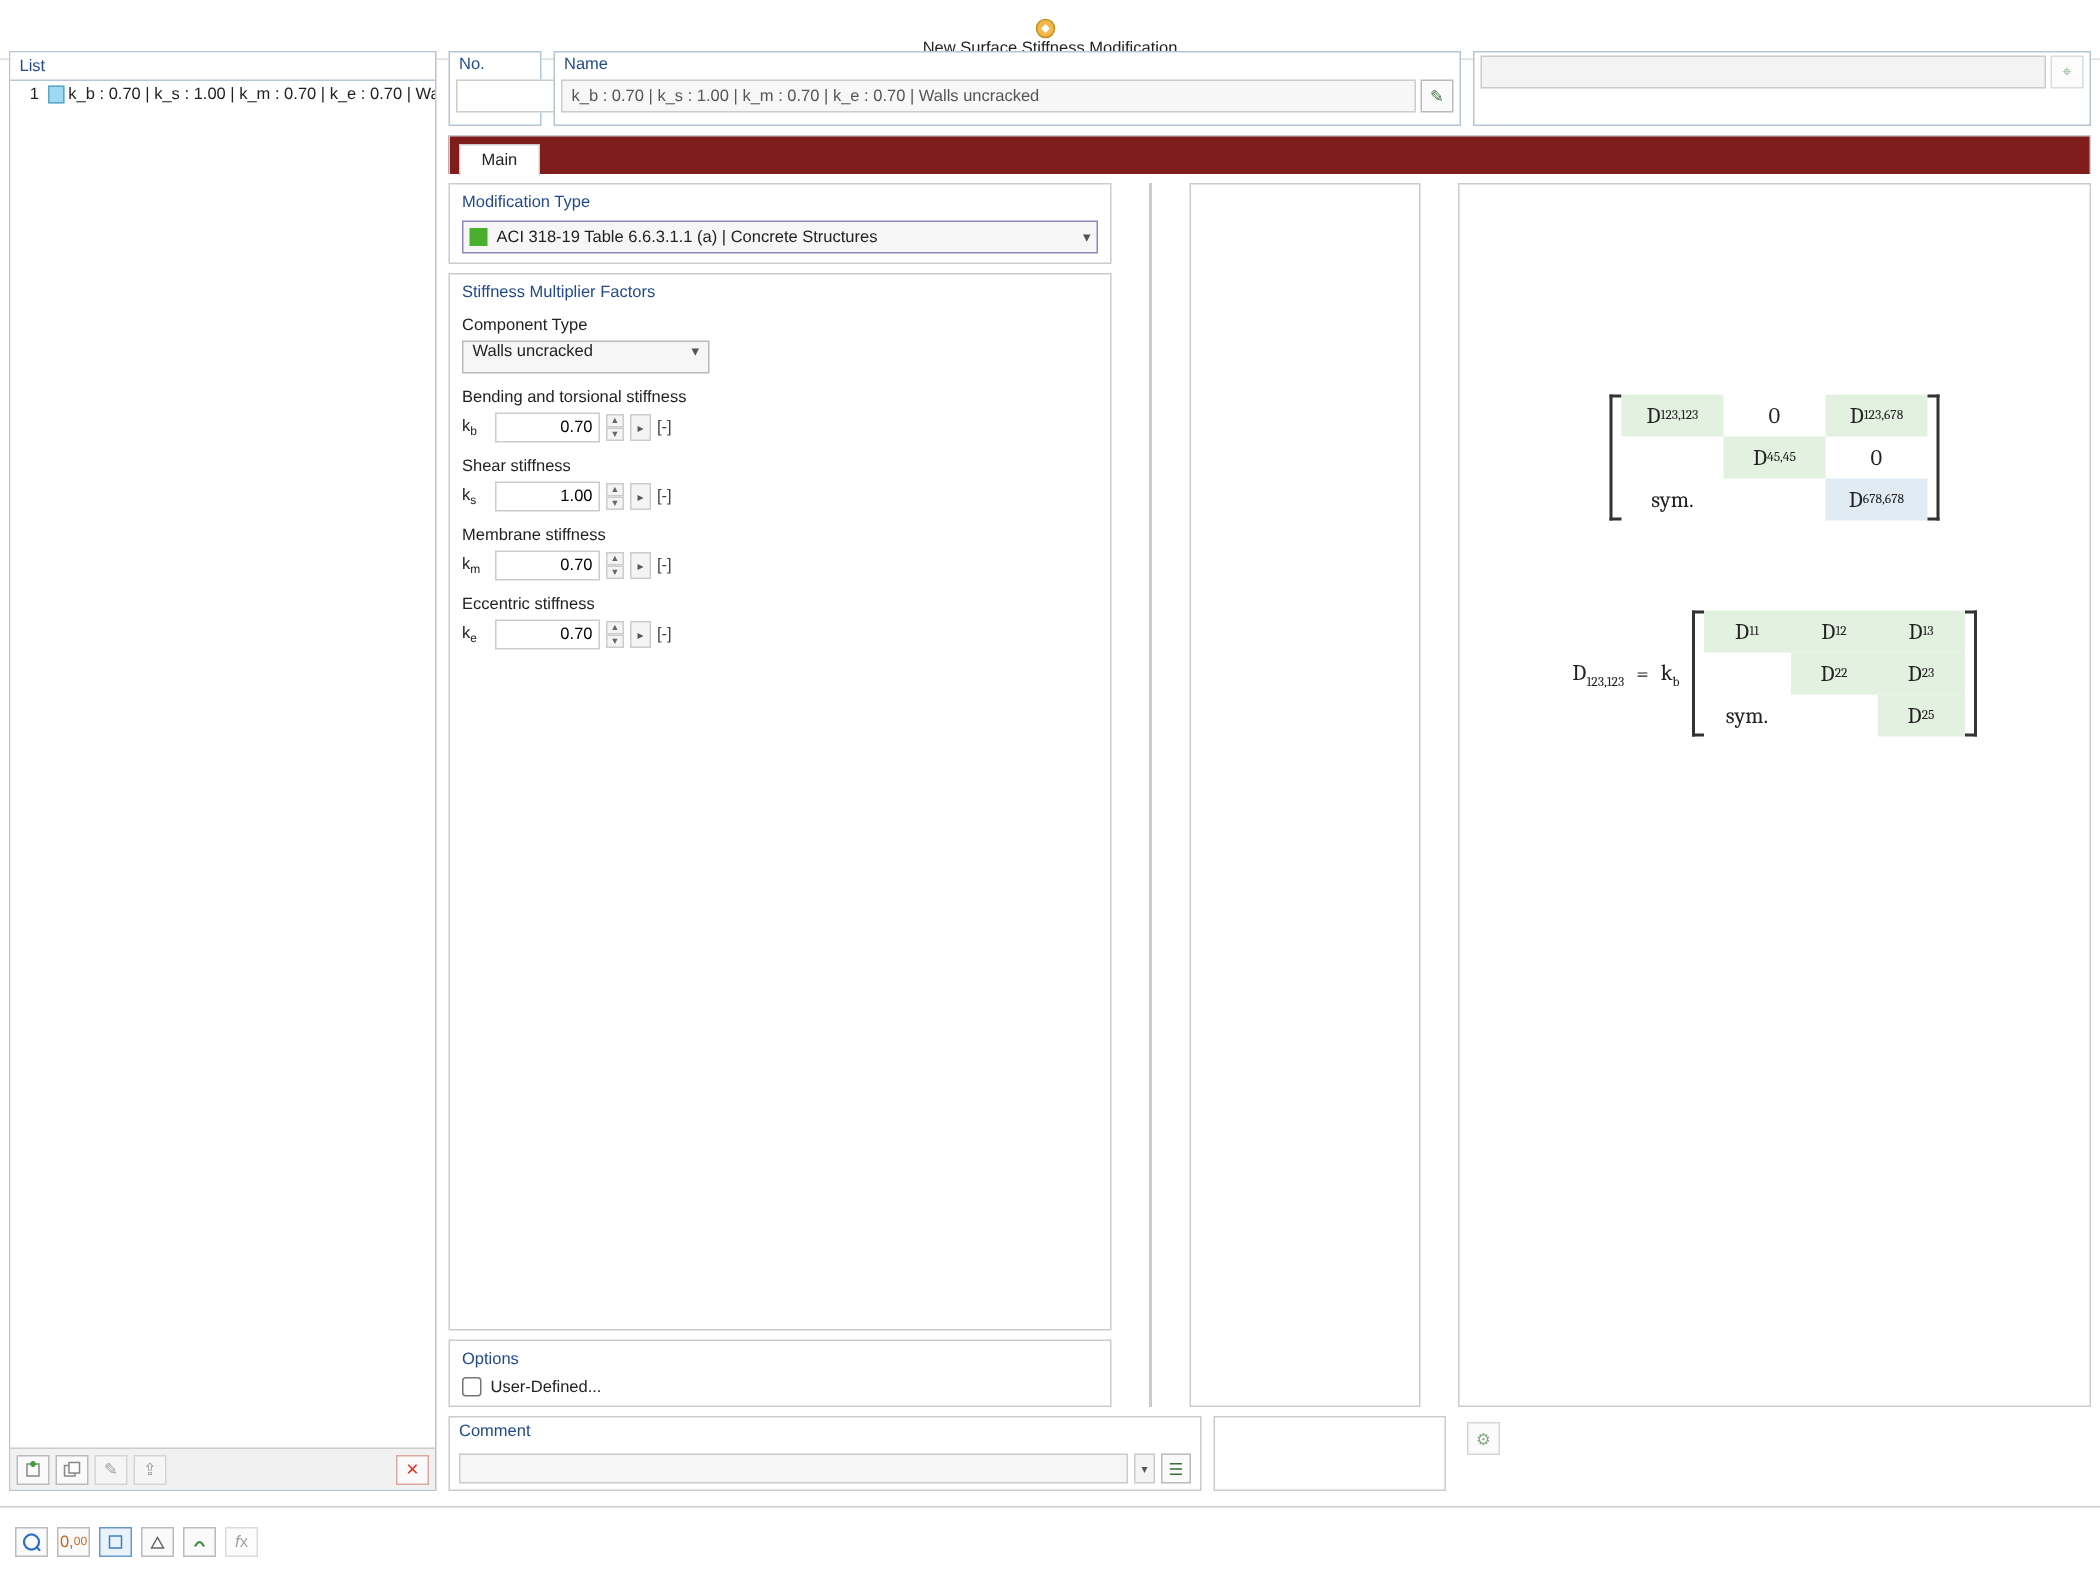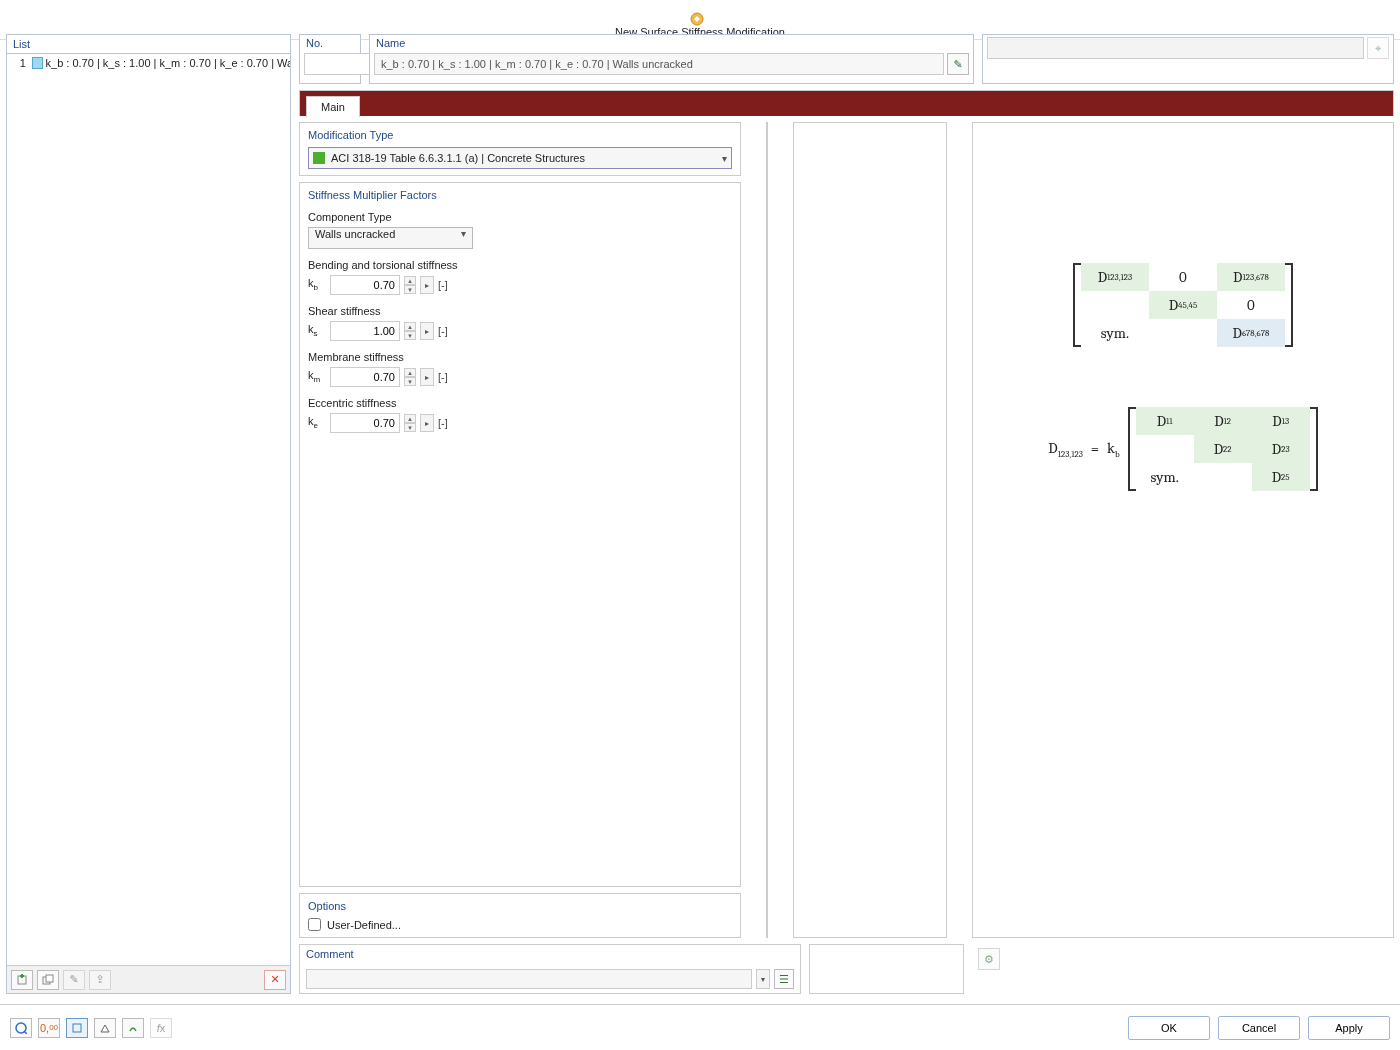--- a/index.html
+++ b/index.html
@@ -362,18 +362,13 @@
           <path d="M2 10 L6 3 L10 10 Z" fill="none" stroke="#666"></path>
         </svg>
       </span>
     <span class="tb-btn">
         <svg width="12" height="12">
           <path d="M3 9 Q6 3 9 9" fill="none" stroke="#4a8f4a" stroke-width="1.5"></path>
         </svg>
       </span>
     <span class="tb-btn faded"><i>f</i>x</span>
   </div>
-  <div class="right-buttons">
-    <button class="btn">OK</button>
-    <button class="btn">Cancel</button>
-    <button class="btn">Apply</button>
-  </div>
 </div>
 
 </body></html>

